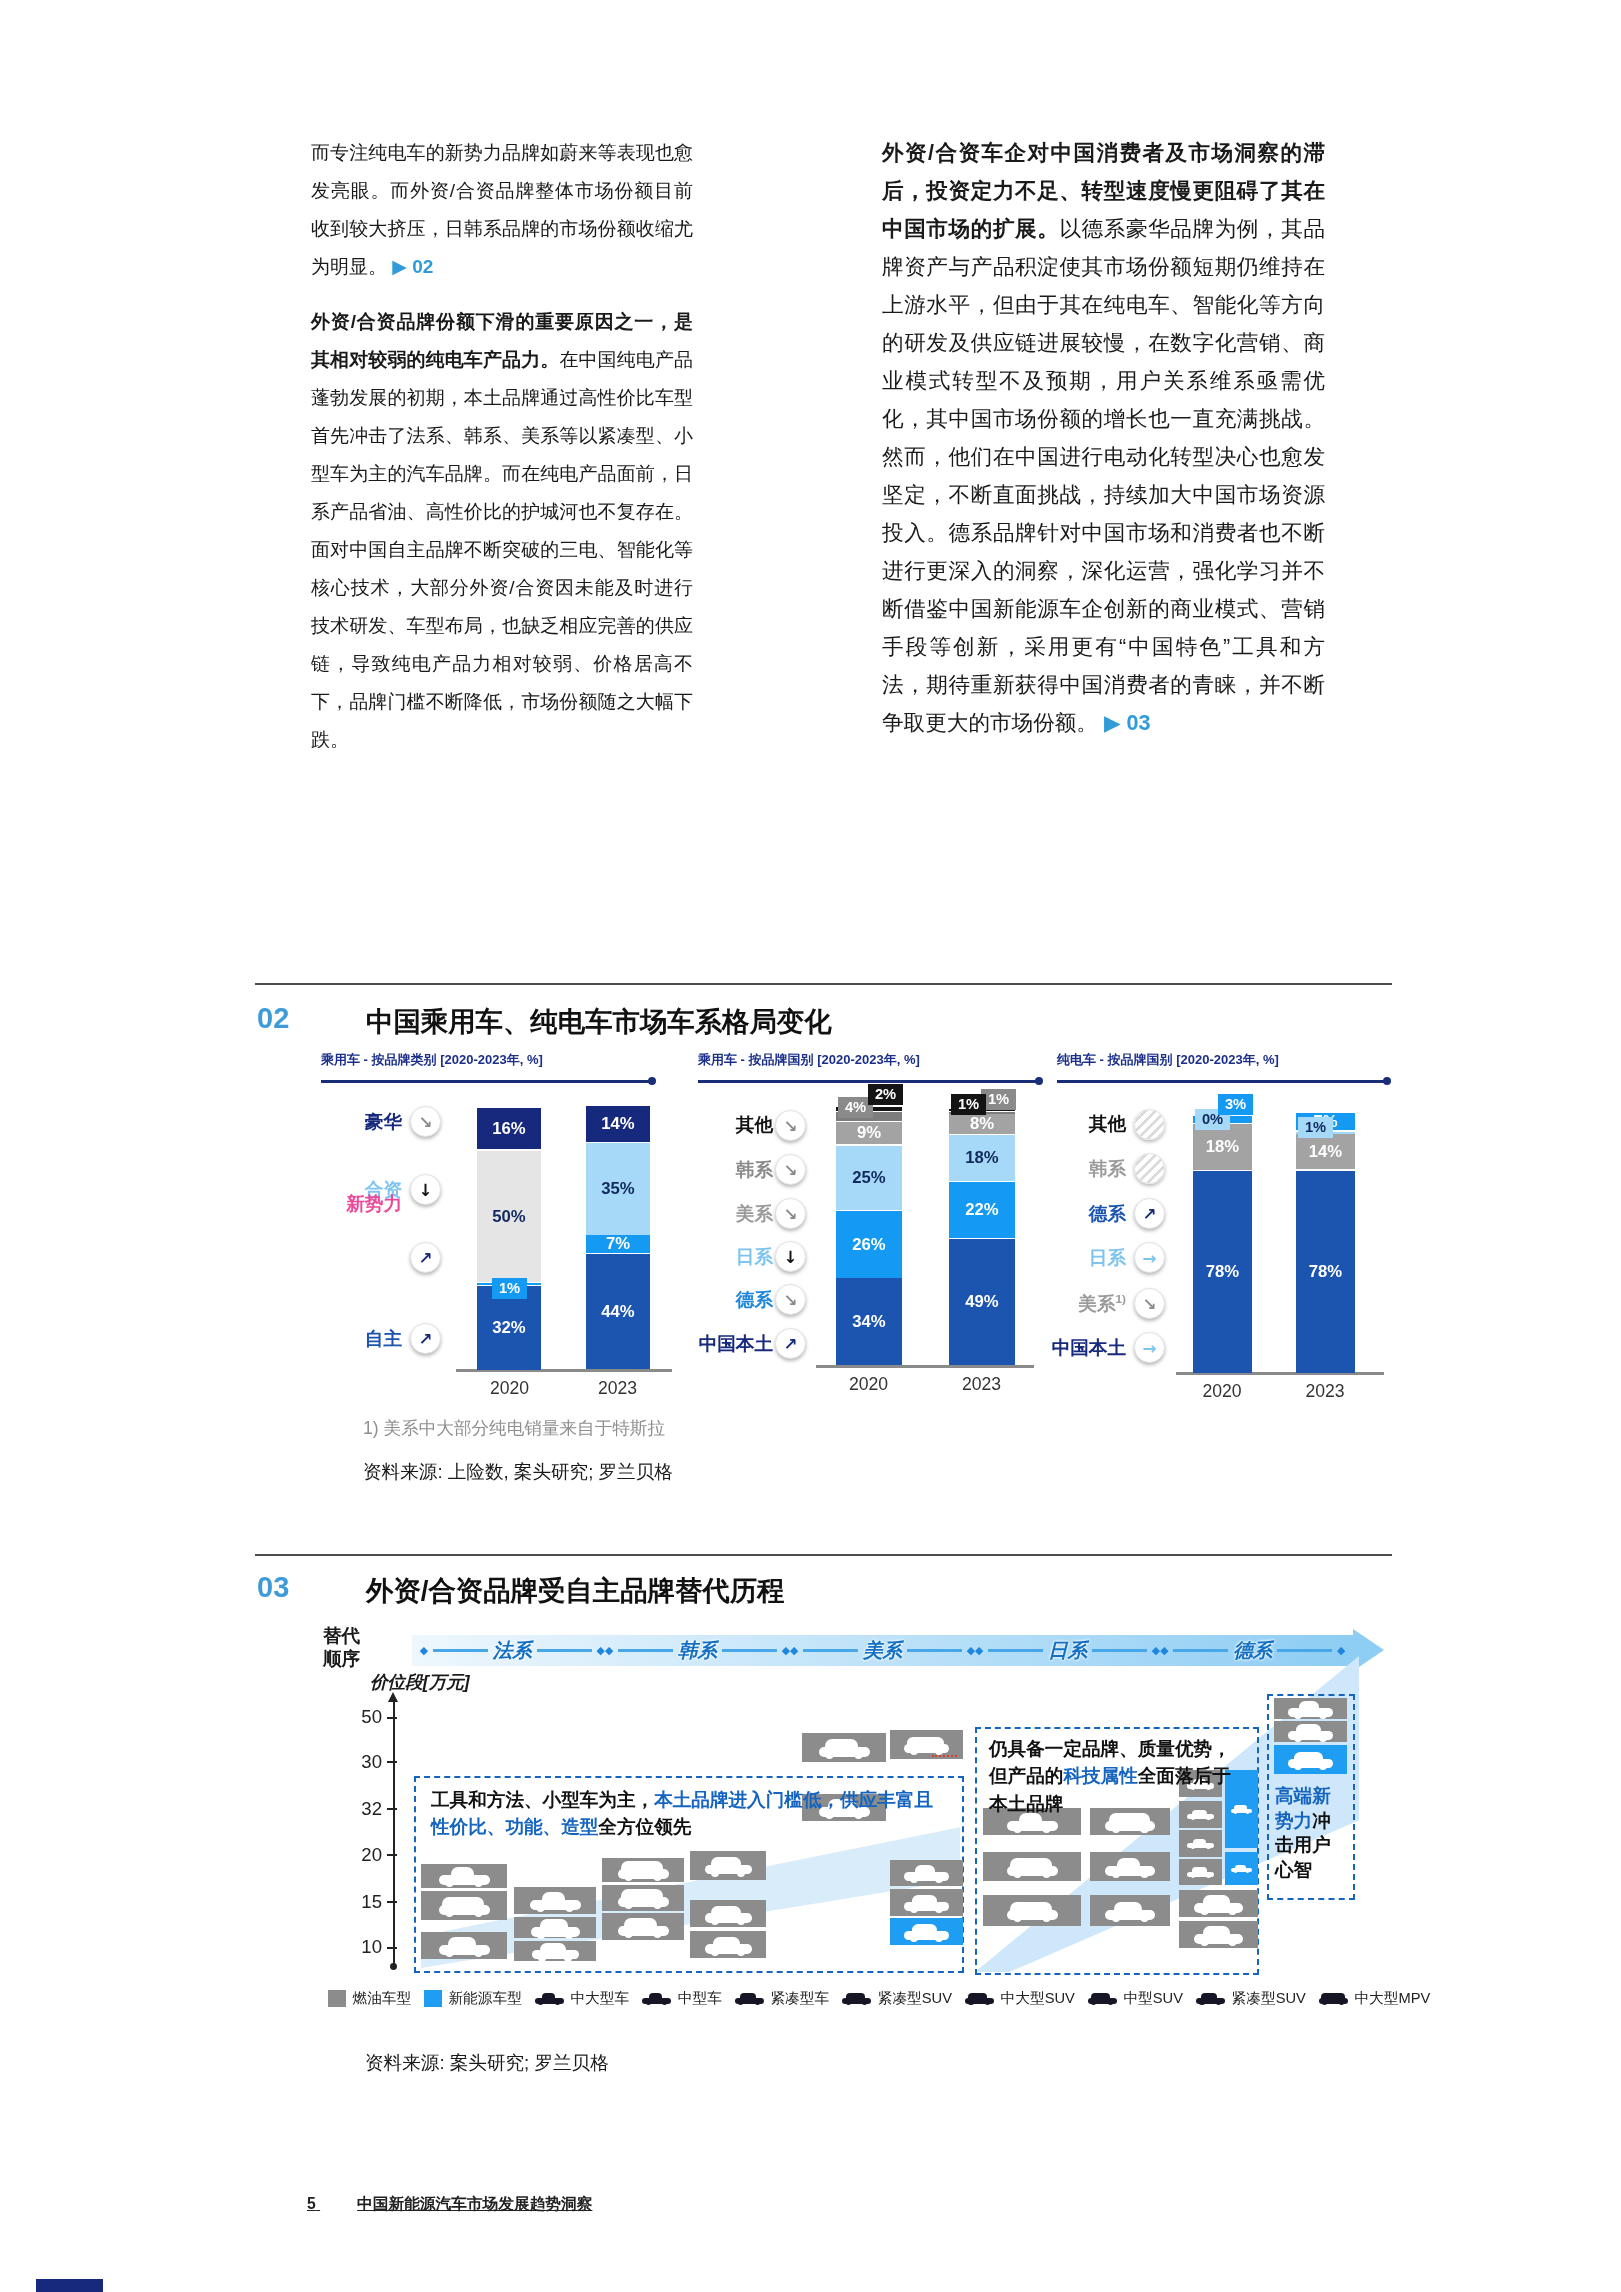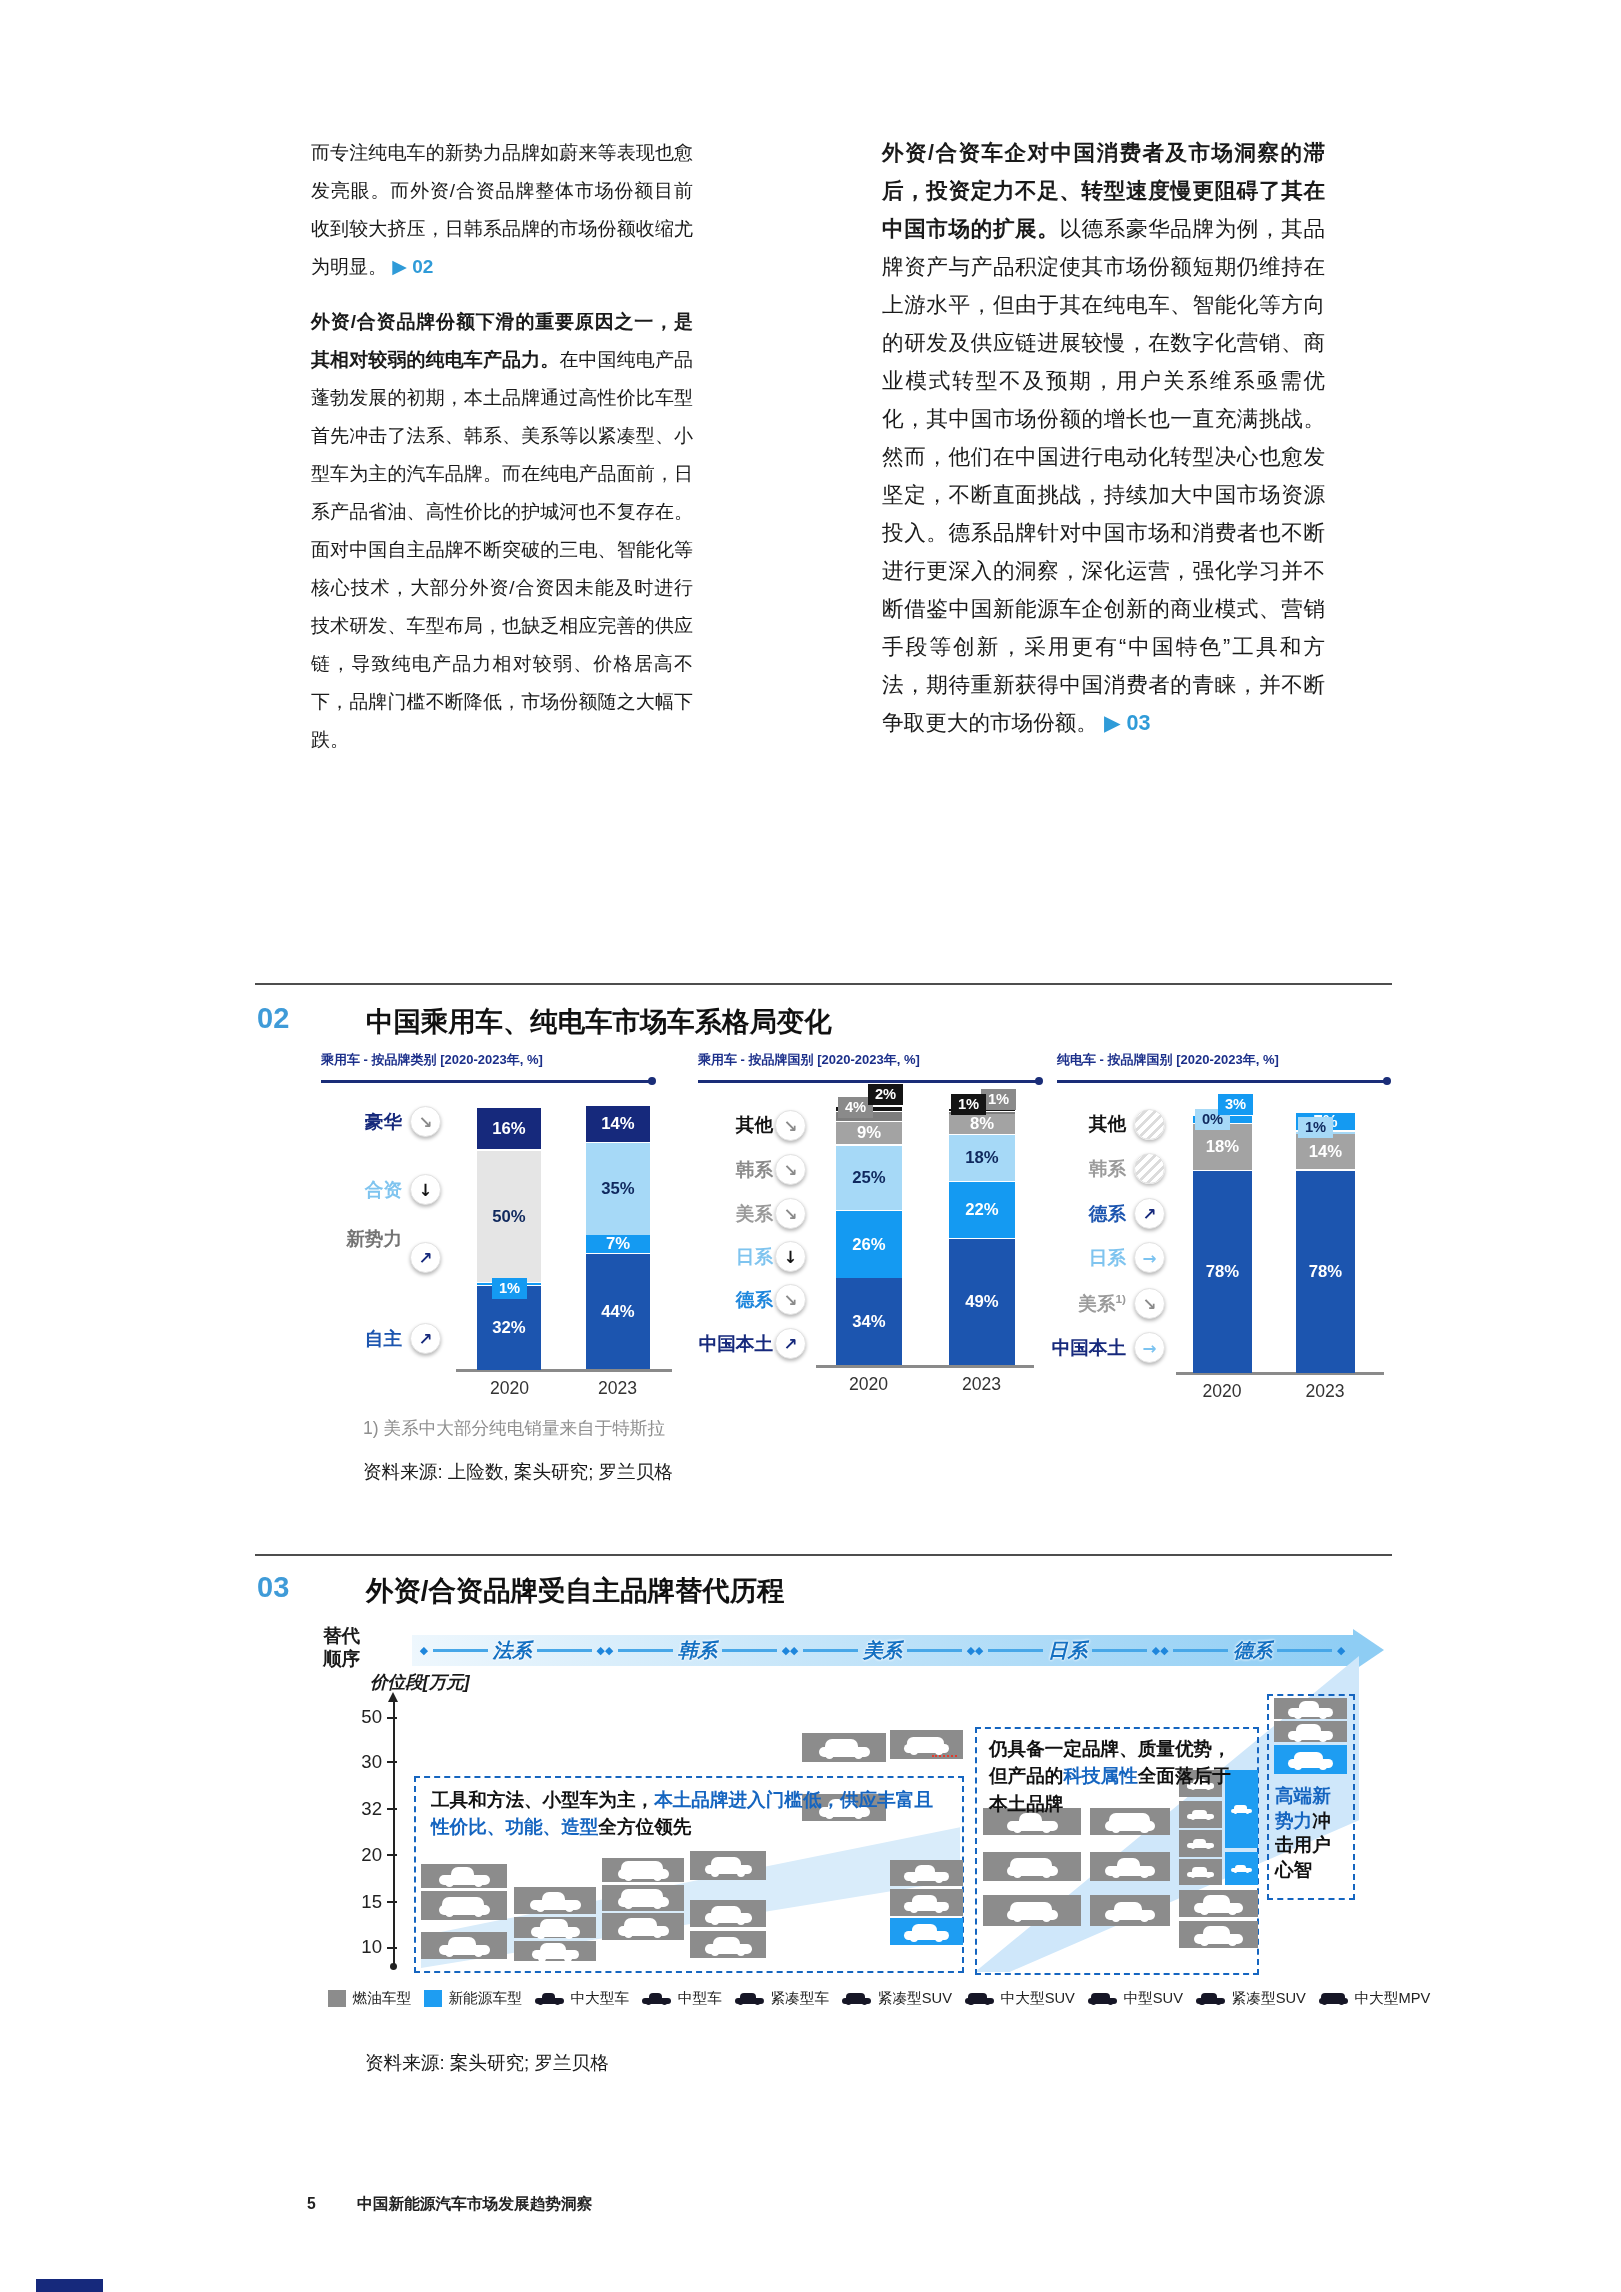--- a/index.html
+++ b/index.html
@@ -34,21 +34,21 @@
   .bandline{height:2.9px;background:#47a7e8;flex:1;margin:0 4.9px;min-width:13.7px;}
   .banddia{color:#1e86dc;font-size:10.8px;}
   .dashbox{border:2.9px dashed #1565c0;box-sizing:border-box;z-index:2;}
   .boxtext{font-size:18.6px;font-weight:700;line-height:27.4px;z-index:4;color:#111;}
   .tile{z-index:3;display:flex;align-items:center;justify-content:center;}
   .car{position:relative;}
   .car div{position:absolute;}
   .ticklbl{font-size:18.6px;color:#222;text-align:right;width:39px;}
   .l3item{display:flex;align-items:center;gap:6.9px;white-space:nowrap;}
   .l3item .lab{font-size:14.7px;color:#222;}
-  .footer{font-size:15.7px;color:#222;}
+  .footer{font-size:15.7px;color:#222;text-decoration:underline;}
   sup{font-size:11.8px;}
 </style>
 </head>
 <body>
 
 <div class="page">
   <div class="abs col" id="col-left" style="left: 311px; top: 134px; width: 382px; font-size: 19px; line-height: 38px;">
       <div class="para"><span class="run">而专注纯电车的新势力品牌如蔚来等表现也愈发亮眼。而外资/合资品牌整体市场份额目前收到较大挤压，日韩系品牌的市场份额收缩尤为明显。</span><span class="run accent"> ▶ </span><span class="run b accent">02</span></div>
       <div class="para" style="margin-top: 16.7px;"><span class="run b">外资/合资品牌份额下滑的重要原因之一，是其相对较弱的纯电车产品力。</span><span class="run">在中国纯电产品蓬勃发展的初期，本土品牌通过高性价比车型首先冲击了法系、韩系、美系等以紧凑型、小型车为主的汽车品牌。而在纯电产品面前，日系产品省油、高性价比的护城河也不复存在。面对中国自主品牌不断突破的三电、智能化等核心技术，大部分外资/合资因未能及时进行技术研发、车型布局，也缺乏相应完善的供应链，导致纯电产品力相对较弱、价格居高不下，品牌门槛不断降低，市场份额随之大幅下跌。</span></div>
     </div>
@@ -59,21 +59,21 @@
       <div class="rule abs" style="left: 255px; top: 983px; width: 1137px; height: 2px;"></div>
       <div class="secnum abs" style="left: 257px; top: 1002px;">02</div>
       <div class="sectitle abs" style="left: 366px; top: 1004px;">中国乘用车、纯电车市场车系格局变化</div>
       <div class="subtitle abs" style="left: 321px; top: 1051px;">乘用车 - 按品牌类别 [2020-2023年, %]</div>
       <div class="subline abs" style="left: 321px; top: 1080px; width: 330px; height: 2.9px;"></div>
       <div class="subdot abs" style="left: 648px; top: 1077px;"></div>
       <div class="lglabel abs" style="left: 235px; top: 1109px; width: 167px; color: rgb(22, 41, 124);">豪华</div>
       <div class="lgcircle abs" style="left: 410px; top: 1106px; color: rgb(138, 138, 138);">↘</div>
       <div class="lglabel abs" style="left: 235px; top: 1177px; width: 167px; color: rgb(127, 196, 239);">合资</div>
       <div class="lgcircle abs" style="left: 410px; top: 1174px; color: rgb(20, 20, 20);">↓</div>
-      <div class="lglabel abs" style="left: 235px; top: 1226px; width: 167px; color: #737373;">新势力</div>
+      <div class="lglabel abs" style="left: 235px; top: 1191px; width: 167px; color: #ec4899;">新势力</div>
       <div class="lgcircle abs" style="left: 410px; top: 1242px; color: rgb(22, 41, 124);">↗</div>
       <div class="lglabel abs" style="left: 235px; top: 1326px; width: 167px; color: rgb(28, 85, 175);">自主</div>
       <div class="lgcircle abs" style="left: 410px; top: 1323px; color: rgb(22, 41, 124);">↗</div>
       <div class="axisline abs" style="left: 456px; top: 1369px; width: 216px; height: 2.9px;"></div>
       <div class="seg abs" style="left: 477px; top: 1285px; width: 64px; height: 85px; background: rgb(28, 85, 175);">
         <span class="segval" style="color: rgb(255, 255, 255);">32%</span>
       </div>
       <div class="seg abs" style="left: 477px; top: 1282px; width: 64px; height: 2.6px; background: rgb(20, 154, 242);"></div>
       <div class="callout abs" style="left: 492px; top: 1278px; background: rgb(20, 154, 242); color: rgb(255, 255, 255);">1%</div>
       <div class="seg abs" style="left: 477px; top: 1150px; width: 64px; height: 132px; background: #e5e5e5;">

